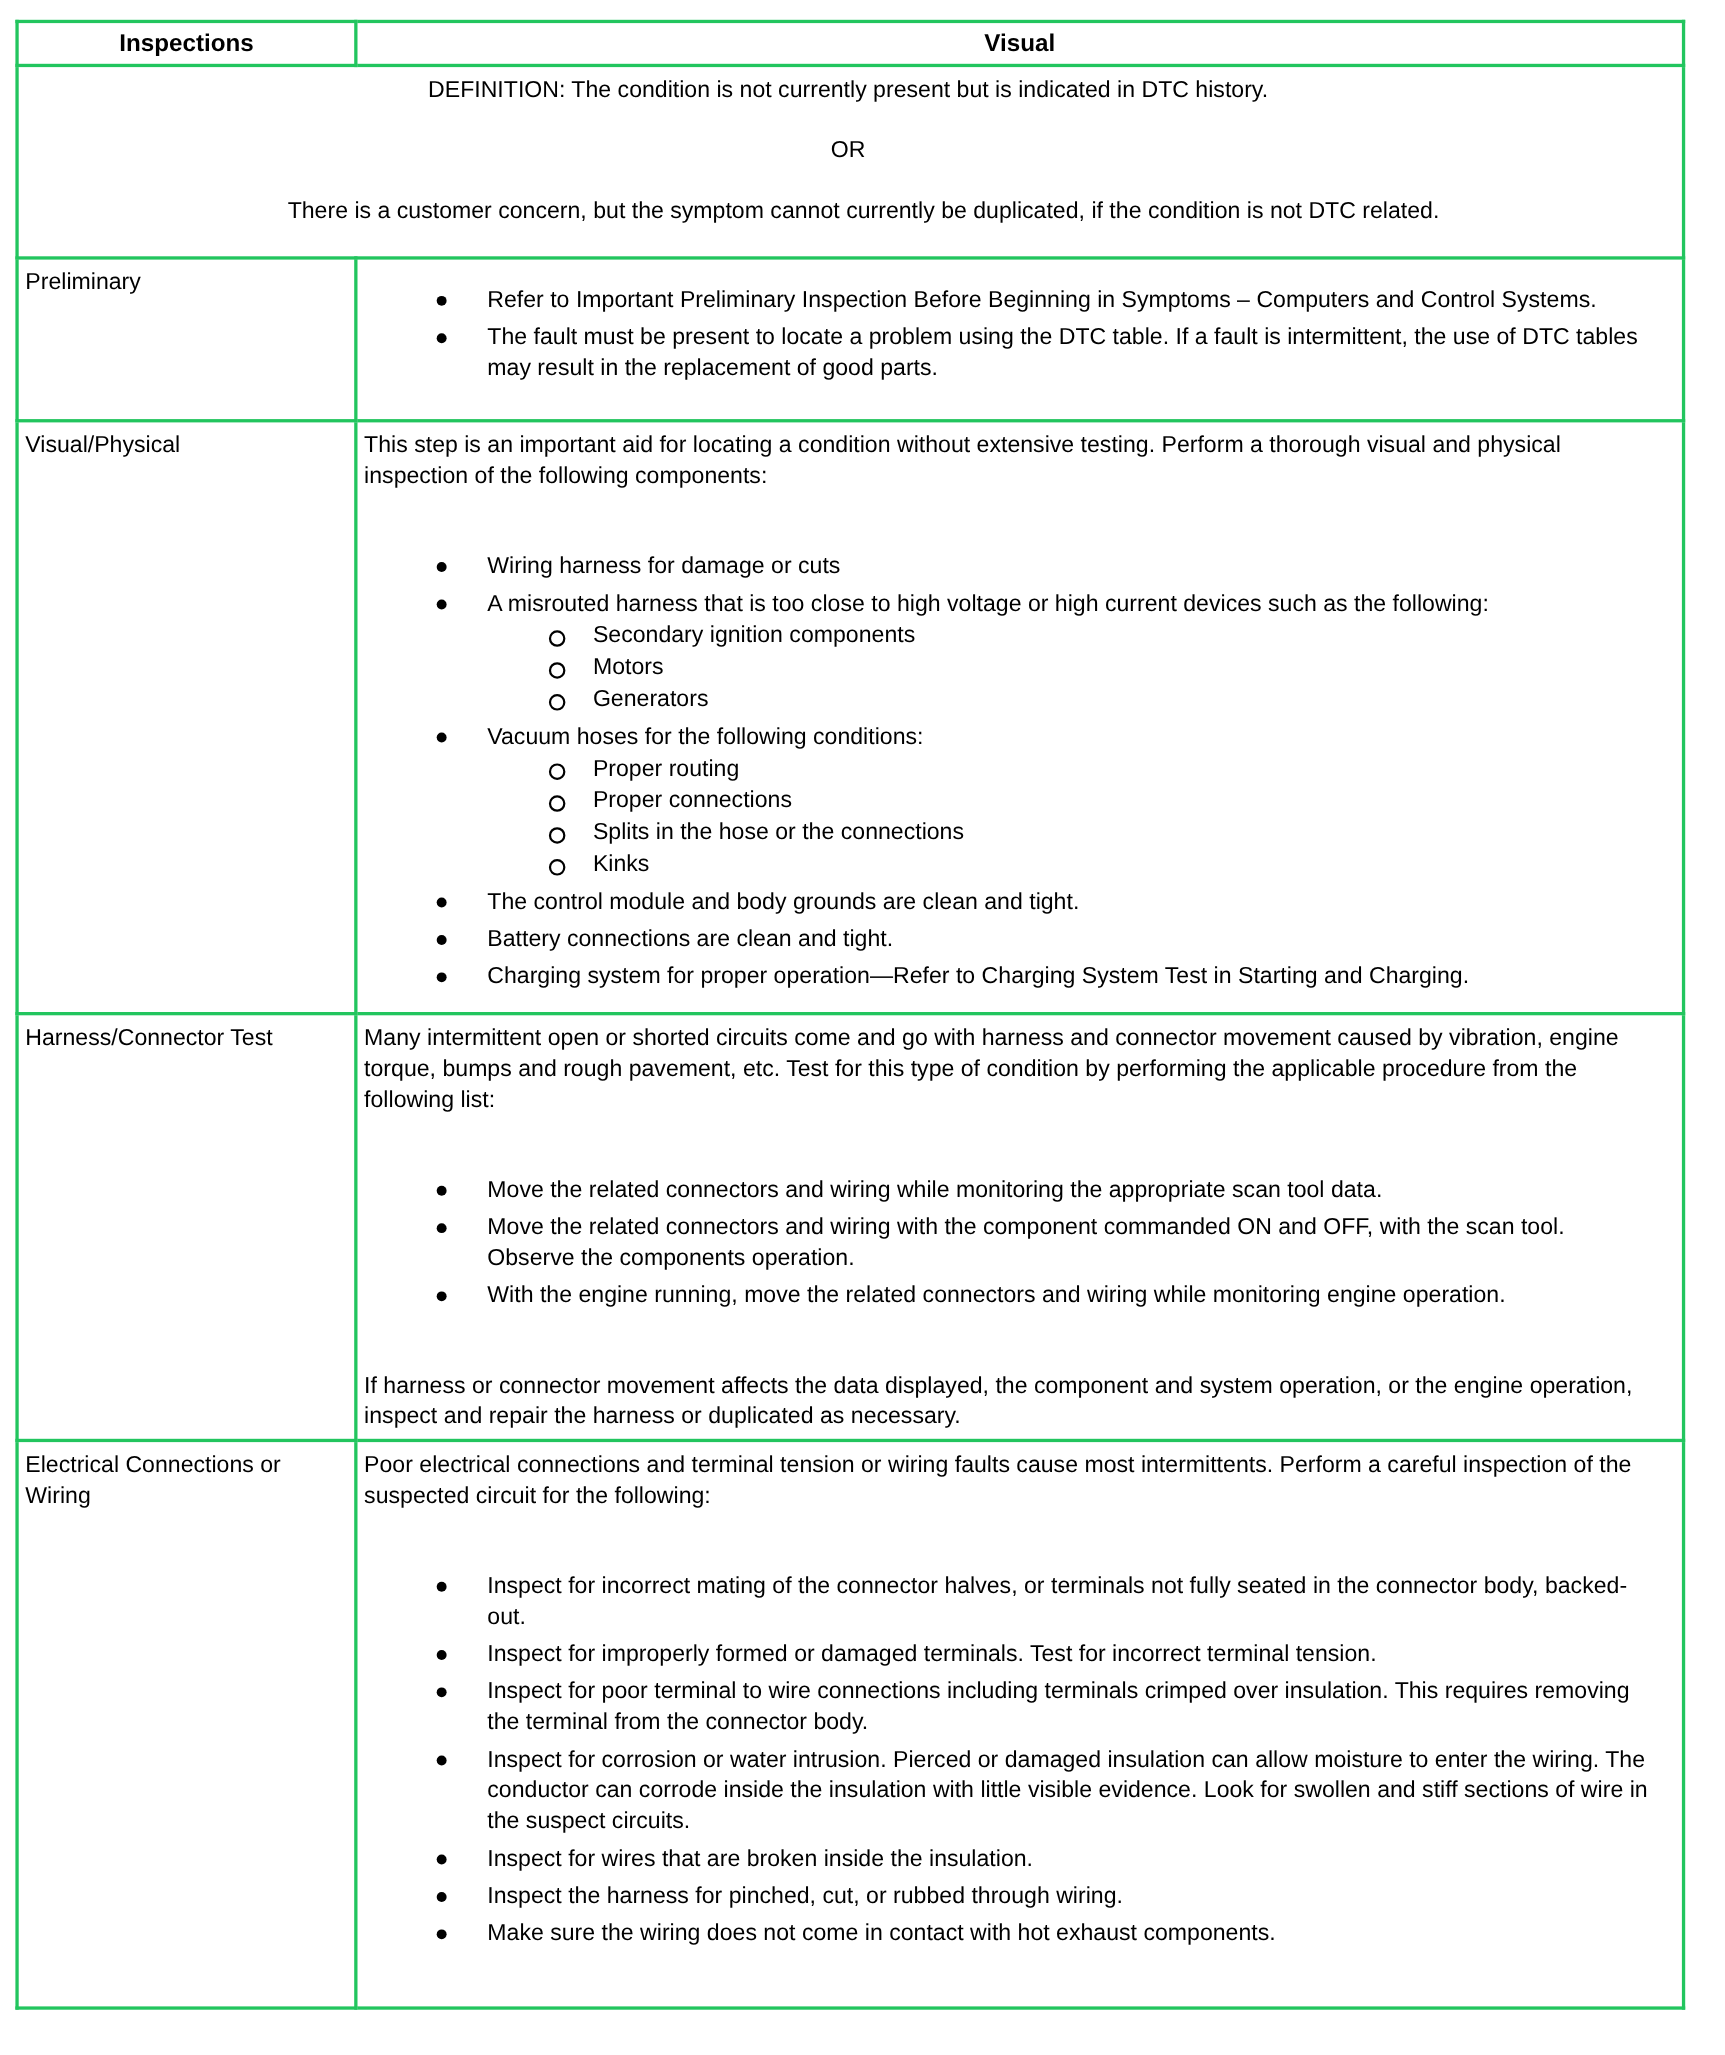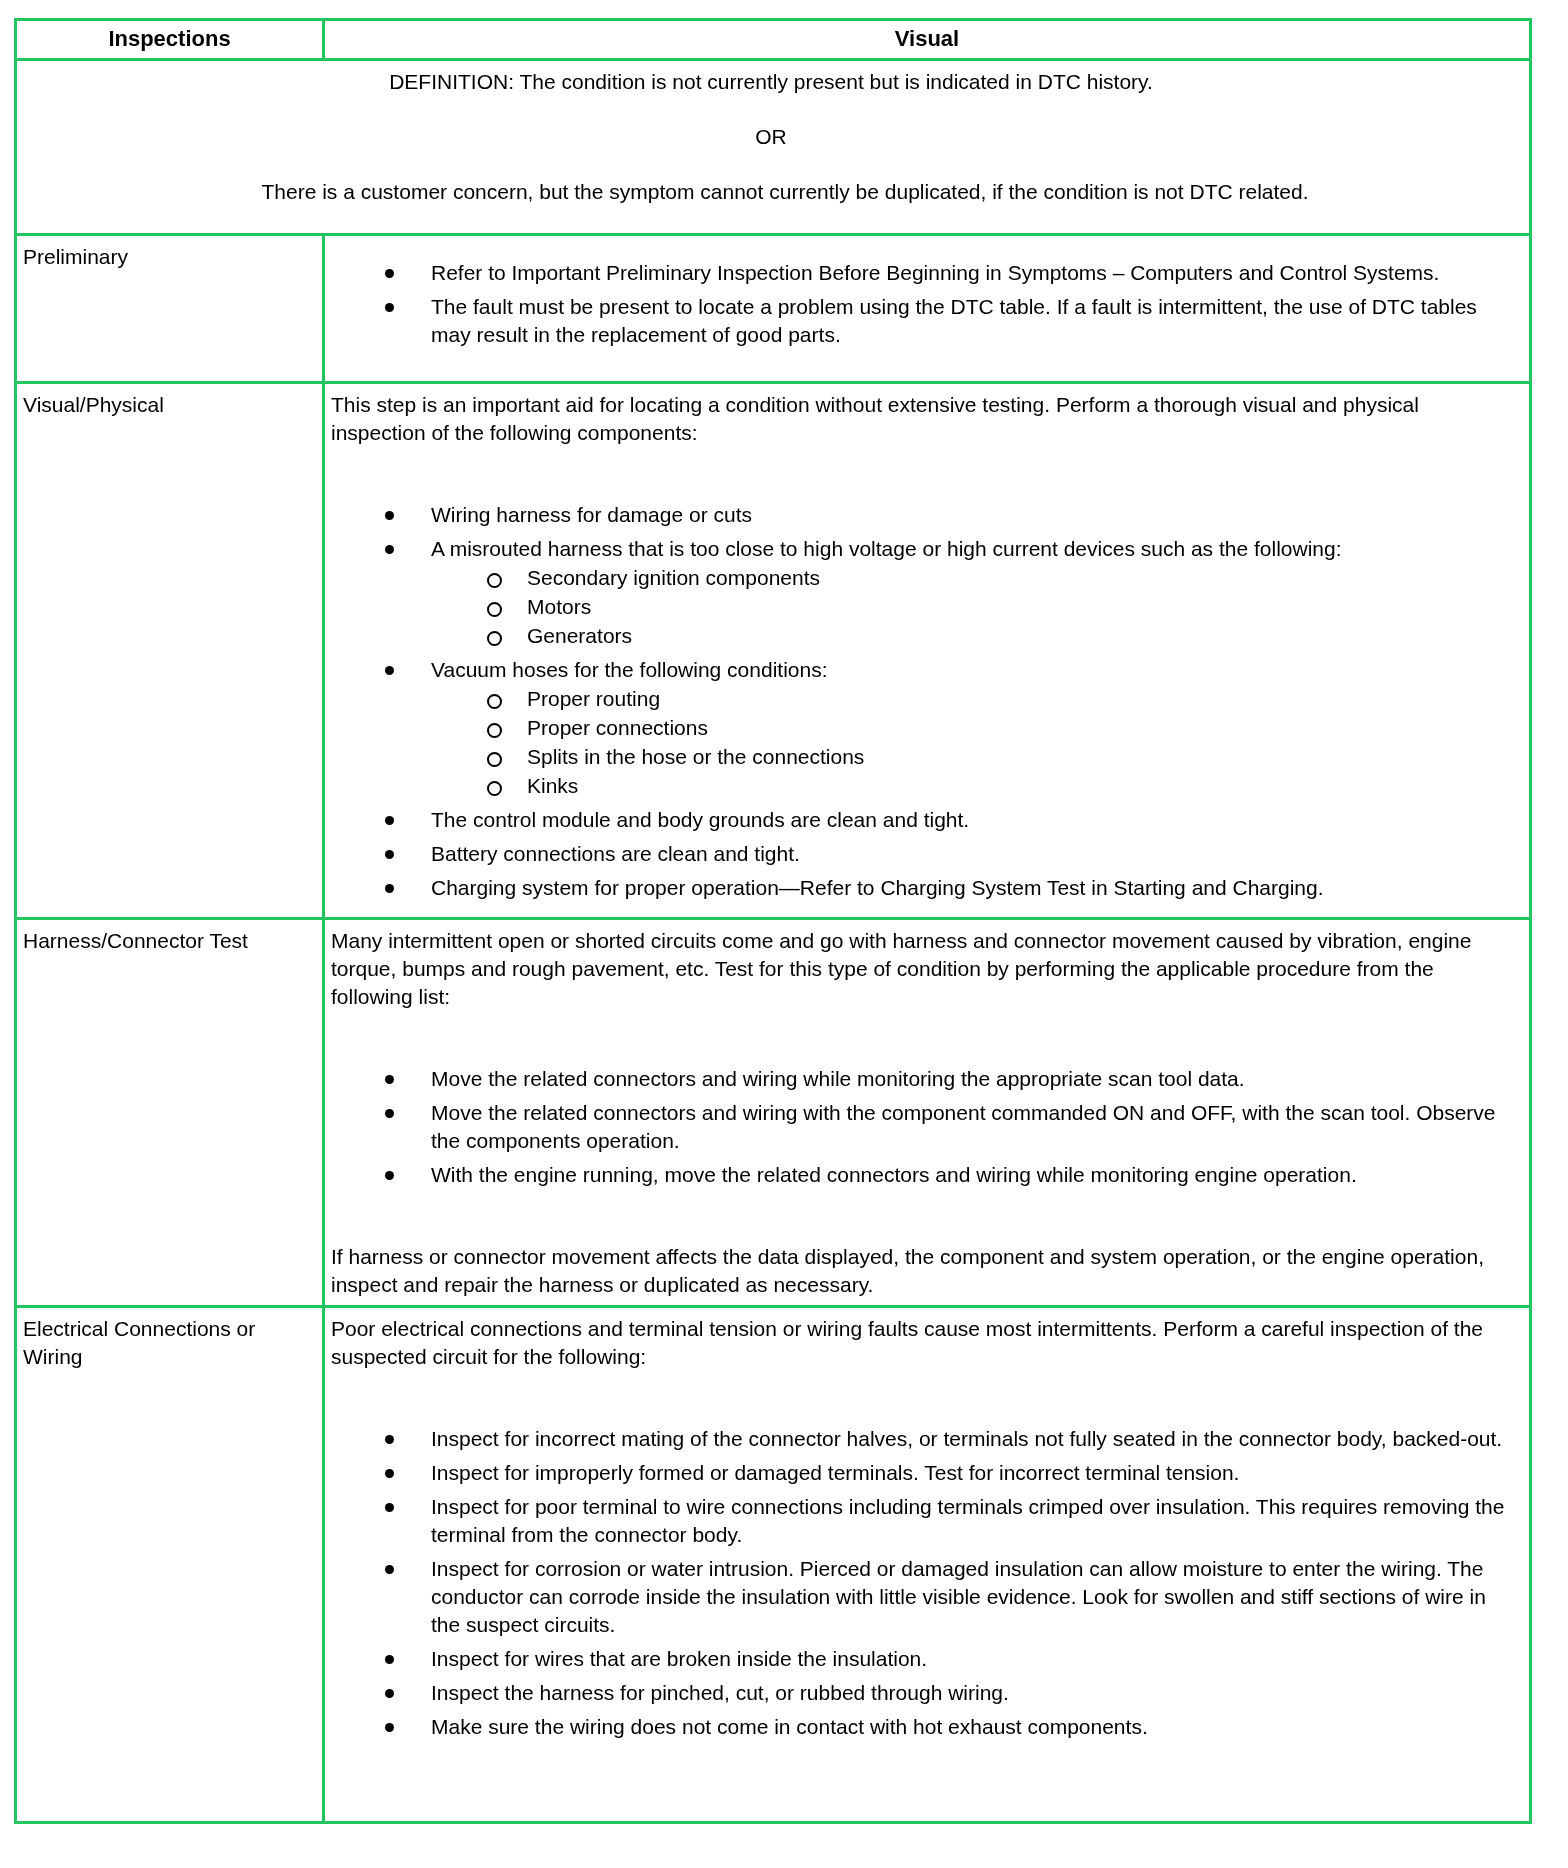--- a/index.html
+++ b/index.html
@@ -42,21 +42,21 @@
   td.def-cell { padding: 7px 10px 6px 6px; text-align: center; }
   td.def-cell p { margin: 0 0 27px 0; }
   td.def-cell p:last-child { margin-bottom: 0; margin-left: 28px; }
 
   td.label-cell { padding: 7px 8px 6px 6px; }
 
   td.action-cell { padding: 7px 12px 6px 6px; }
   td.action-cell p.intro { margin: 0; }
   td.action-cell p.outro { margin: 54px 0 0 0; }
 
-  ul.l1 { list-style: none; margin: 0; padding: 0 0 0 100px; }
+  ul.l1 { list-style: none; margin: 12px; padding: 0 0 0 100px; }
   ul.l1.no-intro    { margin-top: 16px; }
   ul.l1.after-intro { margin-top: 54px; }
   ul.l1 > li { position: relative; margin-bottom: 6px; }
   ul.l1 > li::before {
     content: "";
     position: absolute;
     left: -46px; top: 10px;
     width: 9px; height: 9px;
     background: #000;
     border-radius: 50%;

